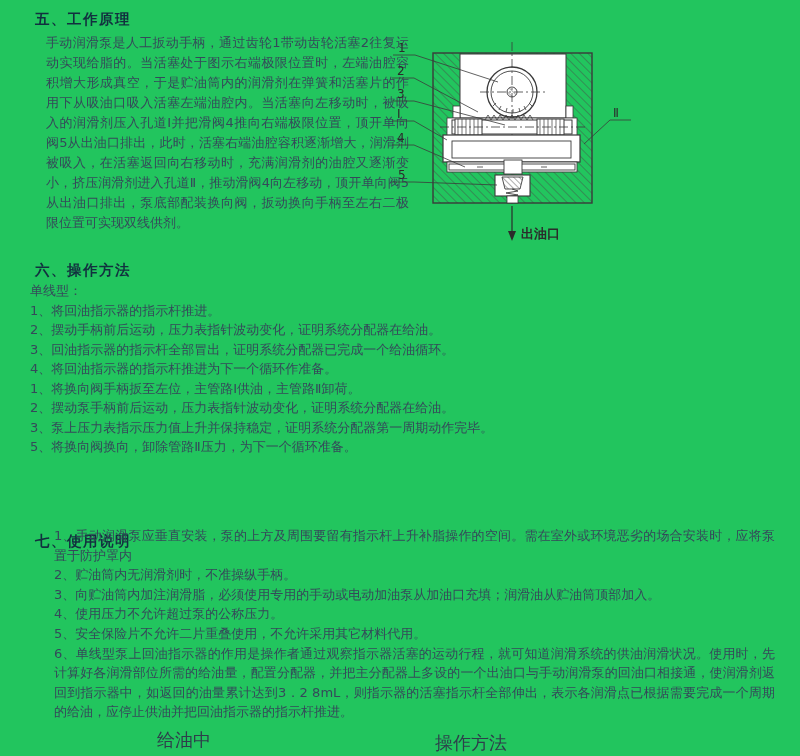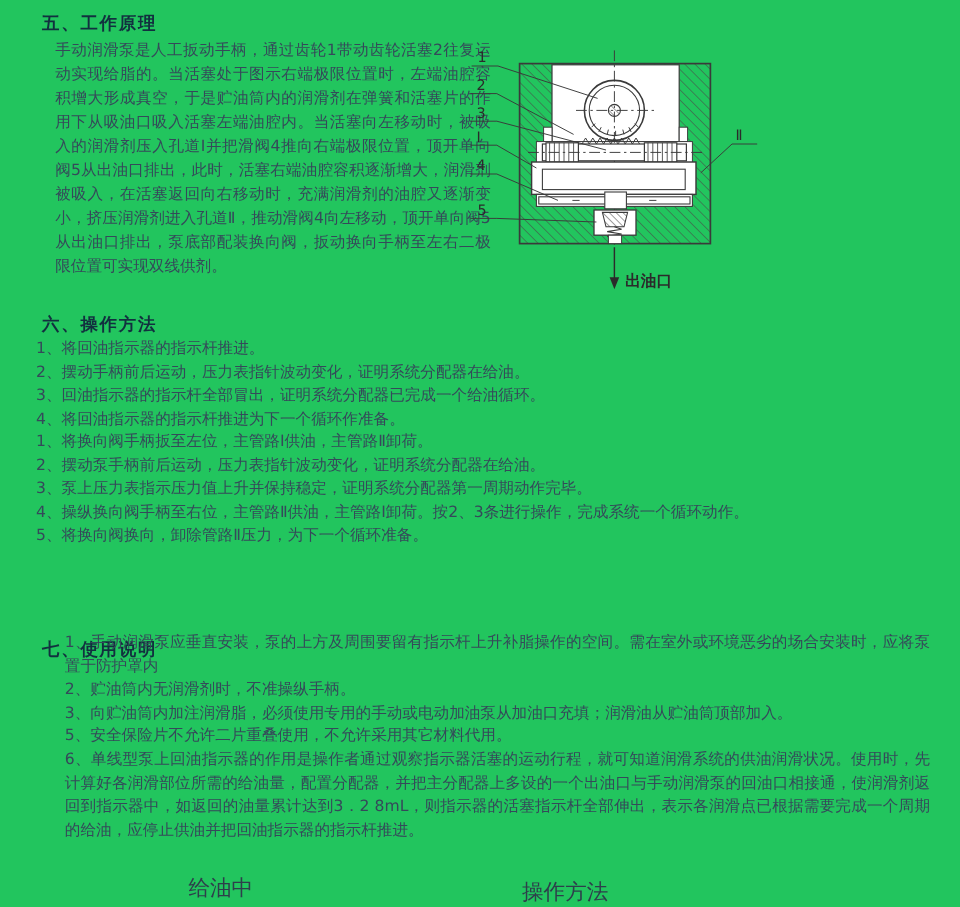--- a/index.html
+++ b/index.html
@@ -137,36 +137,37 @@
     <text x="13" y="141" class="dlabel">5</text>
     <text x="228" y="79" class="dlabel">Ⅱ</text>
 
     <line x1="127" y1="168" x2="127" y2="196" stroke="#2b2b2b" stroke-width="1.2"></line>
     <polygon points="123,193 131,193 127,203" fill="#2b2b2b"></polygon>
     <text x="136" y="200" class="outlet">出油口</text>
   </svg>
 
   <div class="heading" style="left:35px;top:261px;">六、操作方法</div>
   <div class="line-list" style="left:30px;top:281px;width:760px;">
+    <div class="ln">单线型：</div>
     <div class="ln">1、将回油指示器的指示杆推进。</div>
     <div class="ln">2、摆动手柄前后运动，压力表指针波动变化，证明系统分配器在给油。</div>
     <div class="ln">3、回油指示器的指示杆全部冒出，证明系统分配器已完成一个给油循环。</div>
     <div class="ln">4、将回油指示器的指示杆推进为下一个循环作准备。</div>
     <div class="ln">1、将换向阀手柄扳至左位，主管路Ⅰ供油，主管路Ⅱ卸荷。</div>
     <div class="ln">2、摆动泵手柄前后运动，压力表指针波动变化，证明系统分配器在给油。</div>
     <div class="ln">3、泵上压力表指示压力值上升并保持稳定，证明系统分配器第一周期动作完毕。</div>
-    <div class="ln">4、操纵换向阀手柄至右位，主管路Ⅱ供油，主管路Ⅰ卸荷。按2、3条进行操作，完成系统一个循环动作。</div>
     <div class="ln">5、将换向阀换向，卸除管路Ⅱ压力，为下一个循环准备。</div>
   </div>
 
   <div class="heading" style="left:35px;top:512px;margin-top:20px;">七、使用说明</div>
   <div class="wrap-list" style="left:30px;top:526px;width:745px;">
     <div class="ln">1、手动润滑泵应垂直安装，泵的上方及周围要留有指示杆上升补脂操作的空间。需在室外或环境恶劣的场合安装时，应将泵置于防护罩内</div>
     <div class="ln">2、贮油筒内无润滑剂时，不准操纵手柄。</div>
     <div class="ln">3、向贮油筒内加注润滑脂，必须使用专用的手动或电动加油泵从加油口充填；润滑油从贮油筒顶部加入。</div>
+    <div class="ln">4、使用压力不允许超过泵的公称压力。</div>
     <div class="ln">5、安全保险片不允许二片重叠使用，不允许采用其它材料代用。</div>
     <div class="ln">6、单线型泵上回油指示器的作用是操作者通过观察指示器活塞的运动行程，就可知道润滑系统的供油润滑状况。使用时，先计算好各润滑部位所需的给油量，配置分配器，并把主分配器上多设的一个出油口与手动润滑泵的回油口相接通，使润滑剂返回到指示器中，如返回的油量累计达到3．2 8mL，则指示器的活塞指示杆全部伸出，表示各润滑点已根据需要完成一个周期的给油，应停止供油并把回油指示器的指示杆推进。</div>
   </div>
 
   <div class="caption" style="left:150px;top:728px;">给油中</div>
   <div class="caption" style="left:428px;top:731px;">操作方法</div>
 
 </div>
 
 </body></html>

